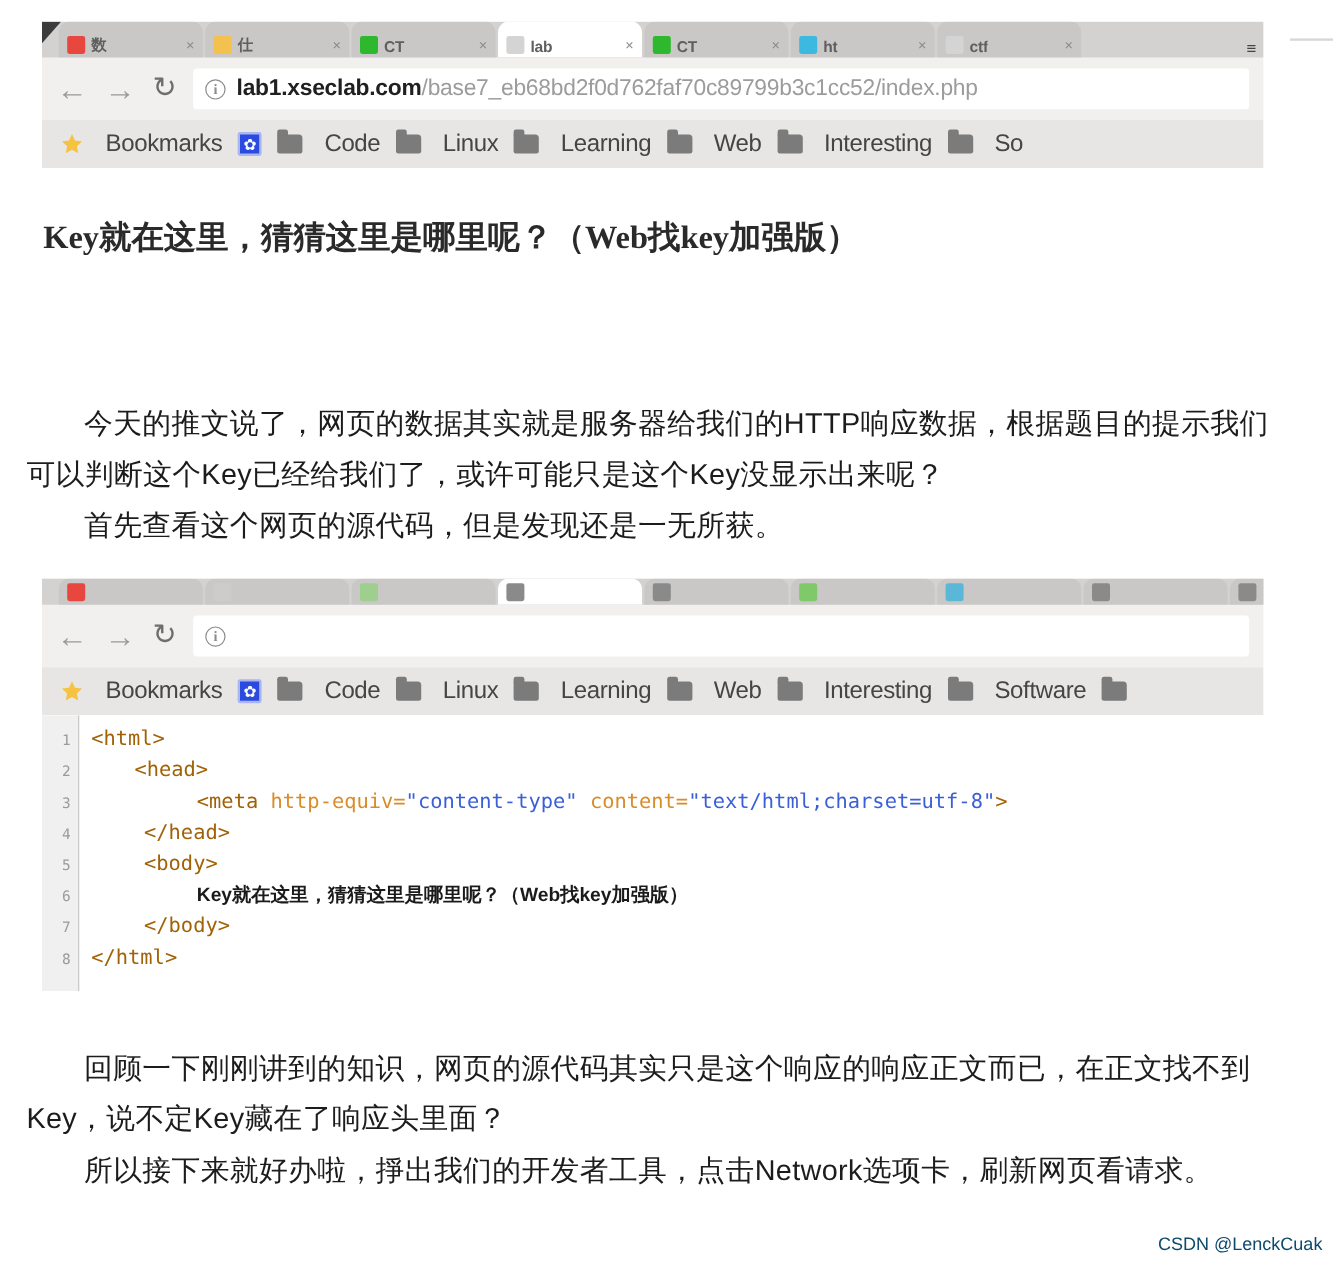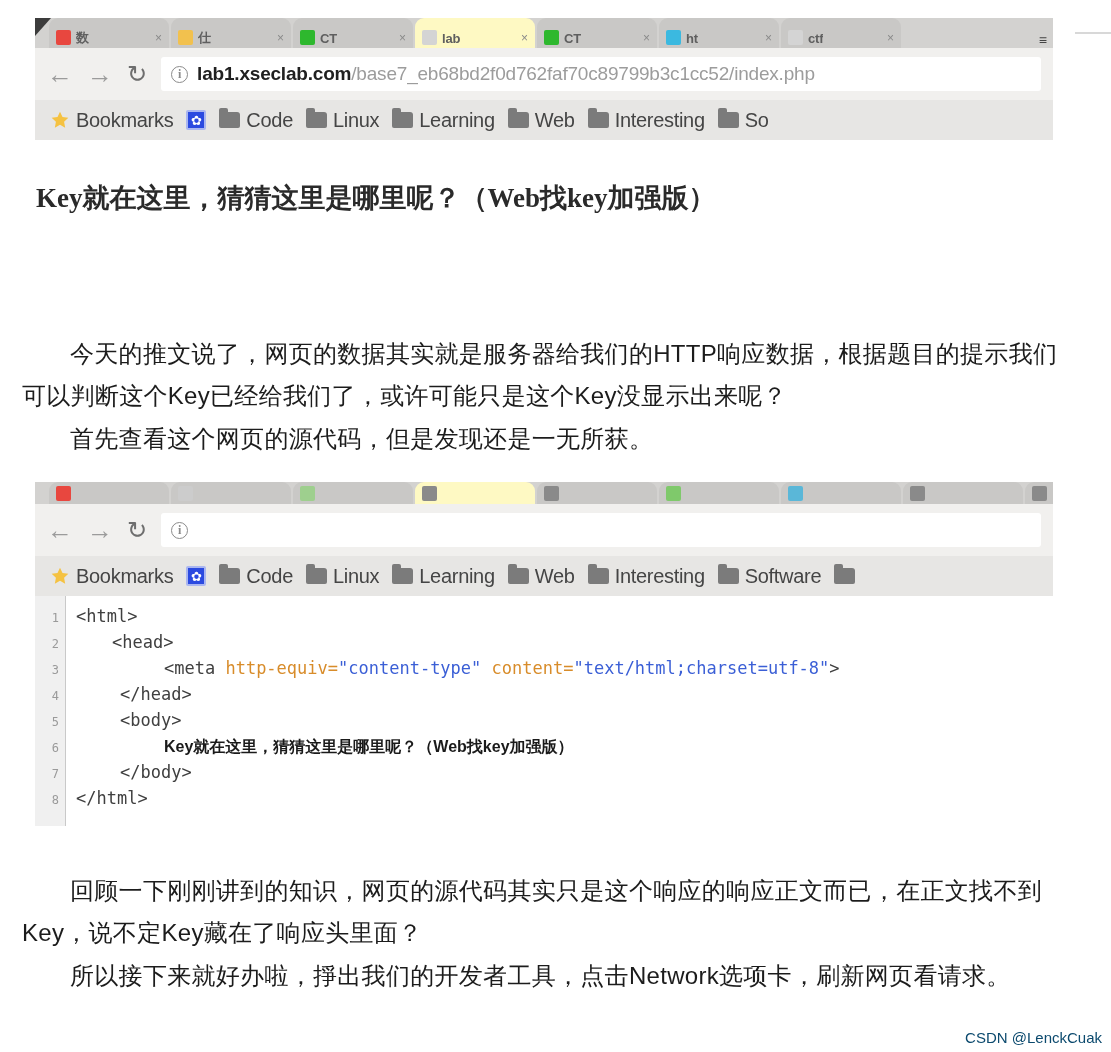--- a/index.html
+++ b/index.html
@@ -57,21 +57,21 @@
     margin-right: 2px;
     background: #c9c8c6;
     border-radius: 9px 9px 0 0;
     display: flex;
     align-items: center;
     gap: 5px;
     padding: 0 7px;
     flex: 0 0 auto;
     transform: skewX(0deg);
   }
-  .tab.active { background: #fef9c3; }
+  .tab.active { background: #ffffff; }
   .tab .favicon {
     width: 15px; height: 15px;
     border-radius: 2px;
     flex: 0 0 auto;
     margin-top: 9px;
   }
   .tab .tab-title {
     font-size: 13px;
     color: #5f5f5f;
     white-space: nowrap;
@@ -152,21 +152,21 @@
     background: #e7e6e4;
     display: flex;
     align-items: center;
     padding: 0 12px;
     gap: 7px;
     overflow: hidden;
   }
   .bm {
     display: flex;
     align-items: center;
-    gap: 6px;
+    gap: 18px;
     flex: 0 0 auto;
     padding: 2px 3px;
   }
   .bm-label {
     font-size: 20px;
     color: #454545;
     white-space: nowrap;
     letter-spacing: -0.3px;
   }
   .ico-star {
@@ -233,21 +233,21 @@
   .lnum {
     width: 31px;
     text-align: right;
     padding-right: 7px;
     color: #9a9a9a;
     font-size: 12px;
     flex: 0 0 auto;
     font-family: "DejaVu Sans Mono", monospace;
   }
   .ctext { padding-left: 10px; }
-  .tag   { color: #404040; }
+  .tag   { color: #a16207; }
   .attr  { color: #d88c2a; }
   .val   { color: #3b5fd6; }
   .plain { color: #1a1a1a; font-weight: 700; font-family: "Liberation Sans", sans-serif; font-size: 16px; }
 
   
   .heading {
     position: absolute;
     left: 36px;
     font-family: "Liberation Serif", "DejaVu Serif", serif;
     font-size: 27px;

